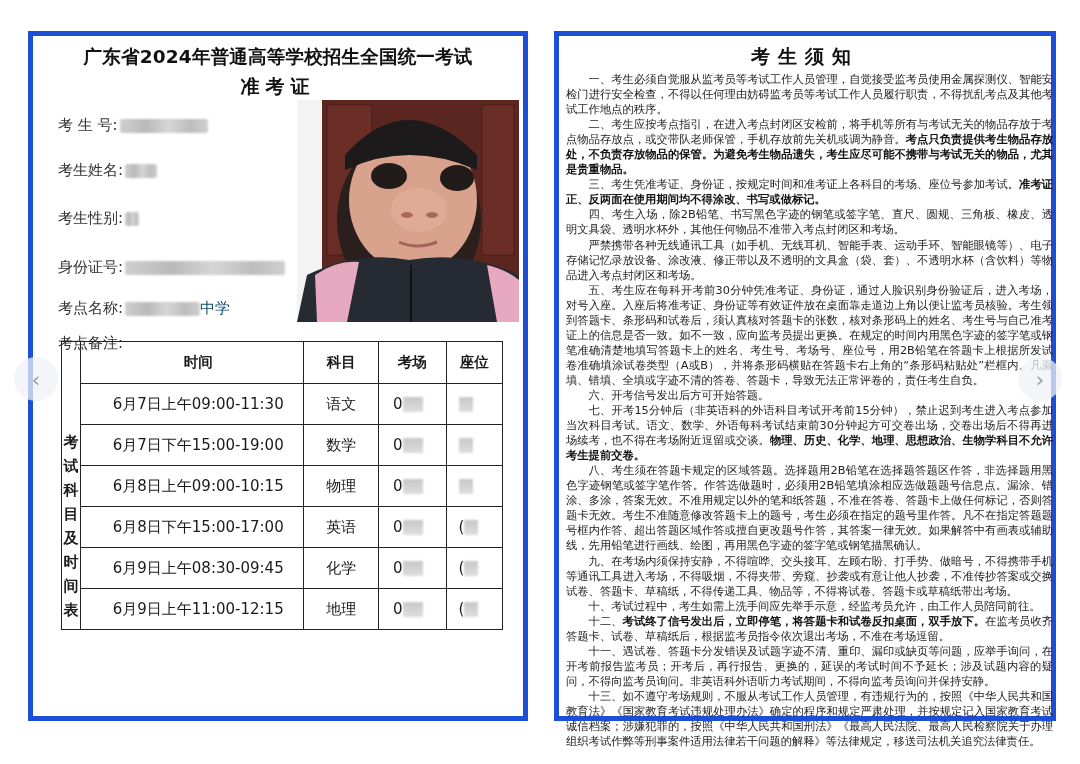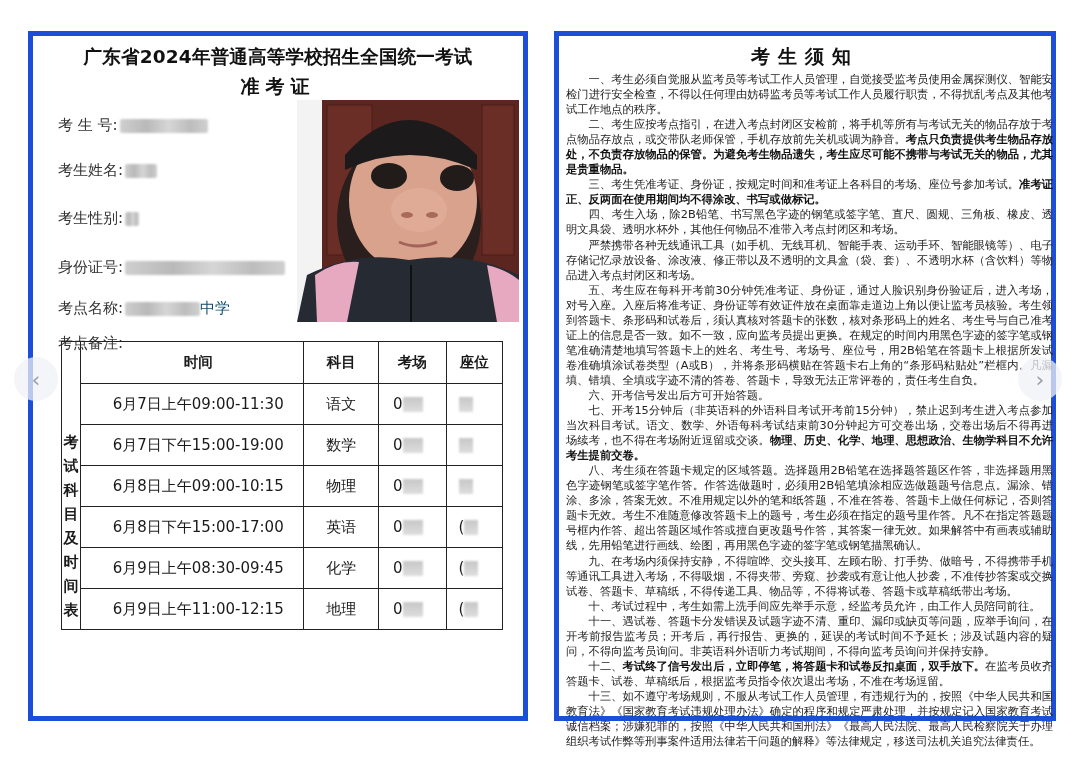--- a/index.html
+++ b/index.html
@@ -155,22 +155,22 @@
     <p><span>二、考生应按考点指引，在进入考点封闭区安检前，将手机等所有与考试无关的物品存放于考点物品存放点，或交带队老师保管，手机存放前先关机或调为静音。</span><b>考点只负责提供考生物品存放处，不负责存放物品的保管。为避免考生物品遗失，考生应尽可能不携带与考试无关的物品，尤其是贵重物品。</b></p>
     <p><span>三、考生凭准考证、身份证，按规定时间和准考证上各科目的考场、座位号参加考试。</span><b>准考证正、反两面在使用期间均不得涂改、书写或做标记。</b></p>
     <p><span>四、考生入场，除2B铅笔、书写黑色字迹的钢笔或签字笔、直尺、圆规、三角板、橡皮、透明文具袋、透明水杯外，其他任何物品不准带入考点封闭区和考场。</span></p>
     <p><span>严禁携带各种无线通讯工具（如手机、无线耳机、智能手表、运动手环、智能眼镜等）、电子存储记忆录放设备、涂改液、修正带以及不透明的文具盒（袋、套）、不透明水杯（含饮料）等物品进入考点封闭区和考场。</span></p>
     <p><span>五、考生应在每科开考前30分钟凭准考证、身份证，通过人脸识别身份验证后，进入考场，对号入座。入座后将准考证、身份证等有效证件放在桌面靠走道边上角以便让监考员核验。考生领到答题卡、条形码和试卷后，须认真核对答题卡的张数，核对条形码上的姓名、考生号与自己准考证上的信息是否一致。如不一致，应向监考员提出更换。在规定的时间内用黑色字迹的签字笔或钢笔准确清楚地填写答题卡上的姓名、考生号、考场号、座位号，用2B铅笔在答题卡上根据所发试卷准确填涂试卷类型（A或B），并将条形码横贴在答题卡右上角的“条形码粘贴处”栏框内。凡漏填、错填、全填或字迹不清的答卷、答题卡，导致无法正常评卷的，责任考生自负。</span></p>
     <p><span>六、开考信号发出后方可开始答题。</span></p>
     <p><span>七、开考15分钟后（非英语科的外语科目考试开考前15分钟），禁止迟到考生进入考点参加当次科目考试。语文、数学、外语每科考试结束前30分钟起方可交卷出场，交卷出场后不得再进场续考，也不得在考场附近逗留或交谈。</span><b>物理、历史、化学、地理、思想政治、生物学科目不允许考生提前交卷。</b></p>
     <p><span>八、考生须在答题卡规定的区域答题。选择题用2B铅笔在选择题答题区作答，非选择题用黑色字迹钢笔或签字笔作答。作答选做题时，必须用2B铅笔填涂相应选做题题号信息点。漏涂、错涂、多涂，答案无效。不准用规定以外的笔和纸答题，不准在答卷、答题卡上做任何标记，否则答题卡无效。考生不准随意修改答题卡上的题号，考生必须在指定的题号里作答。凡不在指定答题题号框内作答、超出答题区域作答或擅自更改题号作答，其答案一律无效。如果解答中有画表或辅助线，先用铅笔进行画线、绘图，再用黑色字迹的签字笔或钢笔描黑确认。</span></p>
     <p><span>九、在考场内须保持安静，不得喧哗、交头接耳、左顾右盼、打手势、做暗号，不得携带手机等通讯工具进入考场，不得吸烟，不得夹带、旁窥、抄袭或有意让他人抄袭，不准传抄答案或交换试卷、答题卡、草稿纸，不得传递工具、物品等，不得将试卷、答题卡或草稿纸带出考场。</span></p>
     <p><span>十、考试过程中，考生如需上洗手间应先举手示意，经监考员允许，由工作人员陪同前往。</span></p>
+    <p><span>十二、</span><b>考试终了信号发出后，立即停笔，将答题卡和试卷反扣桌面，双手放下。</b><span>在监考员收齐答题卡、试卷、草稿纸后，根据监考员指令依次退出考场，不准在考场逗留。</span></p>
     <p><span>十一、遇试卷、答题卡分发错误及试题字迹不清、重印、漏印或缺页等问题，应举手询问，在开考前报告监考员；开考后，再行报告、更换的，延误的考试时间不予延长；涉及试题内容的疑问，不得向监考员询问。非英语科外语听力考试期间，不得向监考员询问并保持安静。</span></p>
-    <p><span>十二、</span><b>考试终了信号发出后，立即停笔，将答题卡和试卷反扣桌面，双手放下。</b><span>在监考员收齐答题卡、试卷、草稿纸后，根据监考员指令依次退出考场，不准在考场逗留。</span></p>
     <p><span>十三、如不遵守考场规则，不服从考试工作人员管理，有违规行为的，按照《中华人民共和国教育法》《国家教育考试违规处理办法》确定的程序和规定严肃处理，并按规定记入国家教育考试诚信档案；涉嫌犯罪的，按照《中华人民共和国刑法》《最高人民法院、最高人民检察院关于办理组织考试作弊等刑事案件适用法律若干问题的解释》等法律规定，移送司法机关追究法律责任。</span></p>
   </div>
 </div>
 
 <div class="nav" id="nav-prev">
   <span>‹</span>
 </div>
 <div class="nav" id="nav-next">
   <span>›</span>
 </div>

